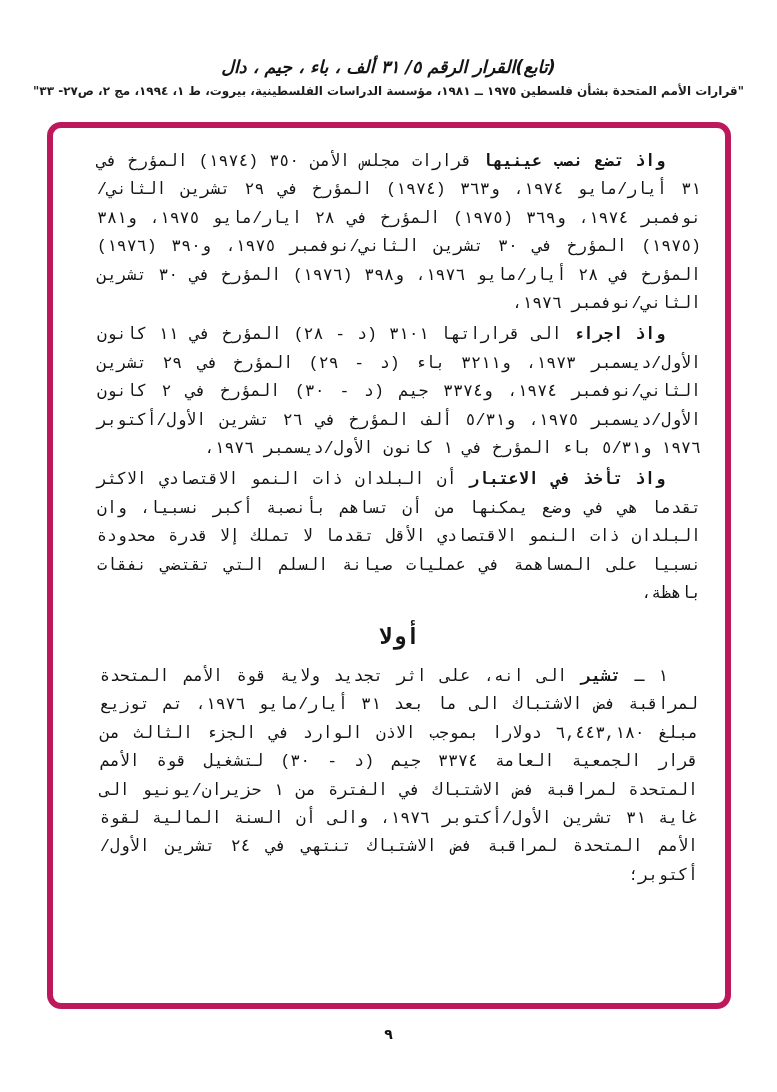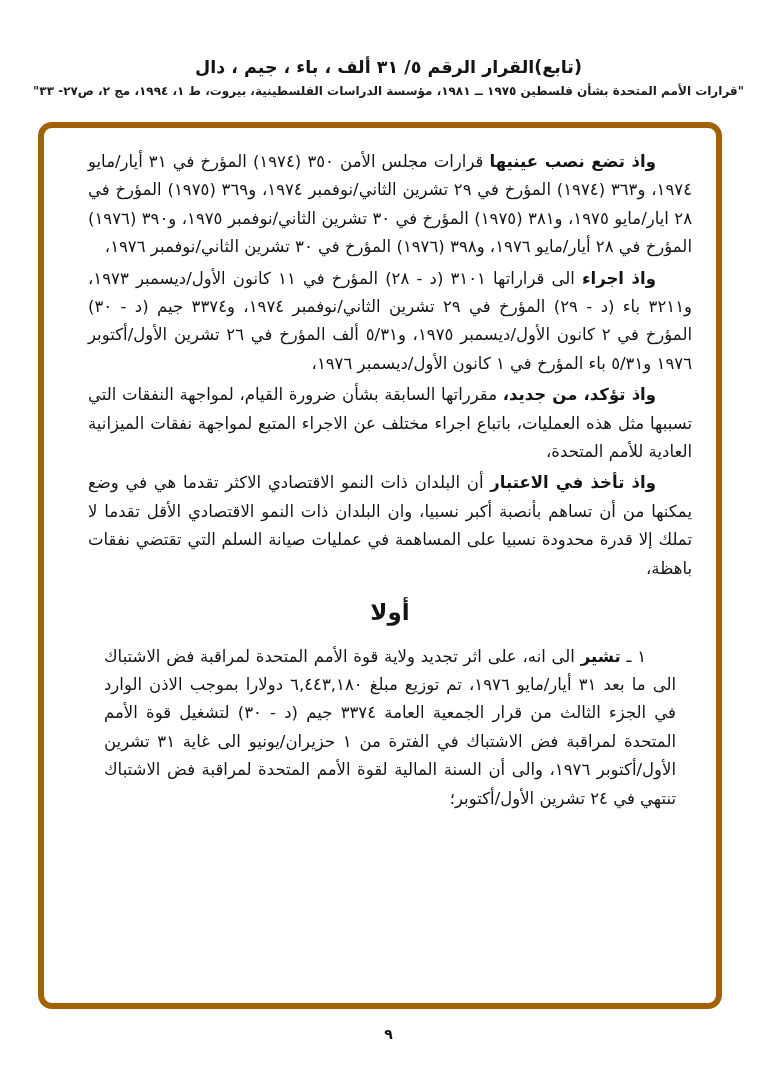--- a/index.html
+++ b/index.html
@@ -18,36 +18,38 @@
     left: 0;
     width: 100%;
     direction: rtl;
     text-align: center;
   }
   .doc-title {
     font-size: 17.5px;
     font-weight: bold;
     letter-spacing: 0.2px;
     color: #141414;
+    font-style: italic;
   }
   .doc-source {
     margin-top: 7px;
     font-size: 12px;
     font-weight: bold;
     color: #1c1c1c;
   }
   .highlight-box {
     position: absolute;
-    left: 38px;
+    left: 47px;
     top: 122px;
     width: 672px;
     height: 875px;
-    border: 6px solid #a16207;
+    border: 6px solid #be185d;
     border-radius: 14px;
     background: #ffffff;
+    font-family: Liberation Mono, monospace;
   }
   .box-content {
     position: absolute;
     top: 20px;
     right: 24px;
     left: 44px;
     direction: rtl;
     text-align: justify;
     font-size: 16.5px;
     line-height: 28.4px;
@@ -59,21 +61,21 @@
   }
   .para b, .item-para b { font-weight: bold; }
   .section-heading {
     margin: 15px 0 11px 0;
     text-align: center;
     font-weight: bold;
     font-size: 23px;
     text-indent: 0;
   }
   .item-para {
-    margin: 16px;
+    margin: 3px;
     text-indent: 30px;
   }
   .page-number {
     position: absolute;
     top: 1026px;
     left: 0;
     width: 100%;
     text-align: center;
     font-size: 14px;
     font-weight: bold;
@@ -90,21 +92,20 @@
     <div class="doc-source">"قرارات الأمم المتحدة بشأن فلسطين ١٩٧٥ ــ ١٩٨١، مؤسسة الدراسات الفلسطينية، بيروت، ط ١، ١٩٩٤، مج ٢، ص٢٧- ٣٣"</div>
   </div>
 
   <div class="highlight-box">
     <div class="box-content">
 
       <p class="para"><b>واذ تضع نصب عينيها</b><span> قرارات مجلس الأمن ٣٥٠ (١٩٧٤) المؤرخ في ٣١ أيار/مايو ١٩٧٤، و٣٦٣ (١٩٧٤) المؤرخ في ٢٩ تشرين الثاني/نوفمبر ١٩٧٤، و٣٦٩ (١٩٧٥) المؤرخ في ٢٨ ايار/مايو ١٩٧٥، و٣٨١ (١٩٧٥) المؤرخ في ٣٠ تشرين الثاني/نوفمبر ١٩٧٥، و٣٩٠ (١٩٧٦) المؤرخ في ٢٨ أيار/مايو ١٩٧٦، و٣٩٨ (١٩٧٦) المؤرخ في ٣٠ تشرين الثاني/نوفمبر ١٩٧٦،</span></p>
 
       <p class="para"><b>واذ اجراء</b><span> الى قراراتها ٣١٠١ (د - ٢٨) المؤرخ في ١١ كانون الأول/ديسمبر ١٩٧٣، و٣٢١١ باء (د - ٢٩) المؤرخ في ٢٩ تشرين الثاني/نوفمبر ١٩٧٤، و٣٣٧٤ جيم (د - ٣٠) المؤرخ في ٢ كانون الأول/ديسمبر ١٩٧٥، و٥/٣١ ألف المؤرخ في ٢٦ تشرين الأول/أكتوبر ١٩٧٦ و٥/٣١ باء المؤرخ في ١ كانون الأول/ديسمبر ١٩٧٦،</span></p>
 
-      <p class="para"><b>واذ تؤكد، من جديد،</b><span> مقرراتها السابقة بشأن ضرورة القيام، لمواجهة النفقات التي تسببها مثل هذه العمليات، باتباع اجراء مختلف عن الاجراء المتبع لمواجهة نفقات الميزانية العادية للأمم المتحدة،</span></p>
 
       <p class="para"><b>واذ تأخذ في الاعتبار</b><span> أن البلدان ذات النمو الاقتصادي الاكثر تقدما هي في وضع يمكنها من أن تساهم بأنصبة أكبر نسبيا، وان البلدان ذات النمو الاقتصادي الأقل تقدما لا تملك إلا قدرة محدودة نسبيا على المساهمة في عمليات صيانة السلم التي تقتضي نفقات باهظة،</span></p>
 
 
       <p class="para section-heading">أولا</p>
 
       <p class="item-para"><span>١ ـ </span><b>تشير</b><span> الى انه، على اثر تجديد ولاية قوة الأمم المتحدة لمراقبة فض الاشتباك الى ما بعد ٣١ أيار/مايو ١٩٧٦، تم توزيع مبلغ ٦,٤٤٣,١٨٠ دولارا بموجب الاذن الوارد في الجزء الثالث من قرار الجمعية العامة ٣٣٧٤ جيم (د - ٣٠) لتشغيل قوة الأمم المتحدة لمراقبة فض الاشتباك في الفترة من ١ حزيران/يونيو الى غاية ٣١ تشرين الأول/أكتوبر ١٩٧٦، والى أن السنة المالية لقوة الأمم المتحدة لمراقبة فض الاشتباك تنتهي في ٢٤ تشرين الأول/أكتوبر؛</span></p>
 
     </div>
   </div>

